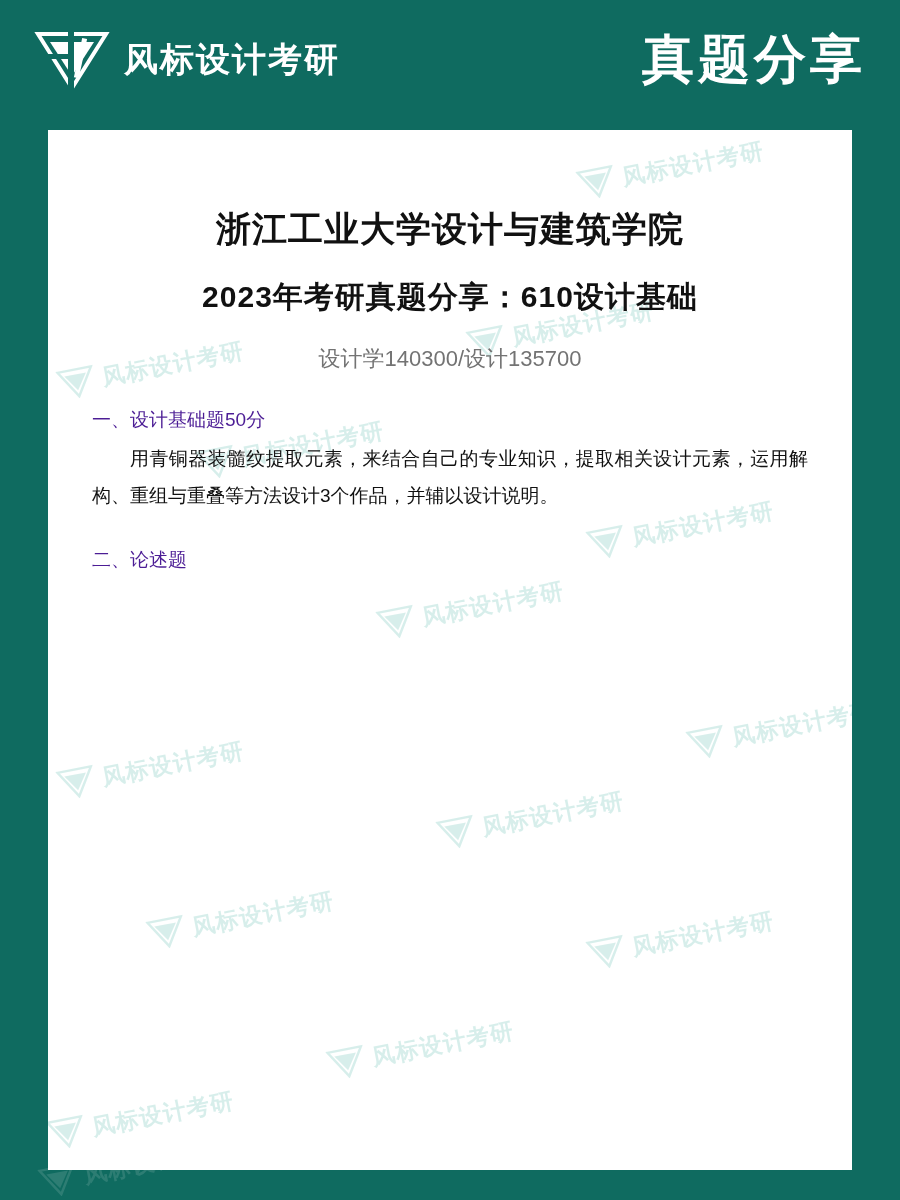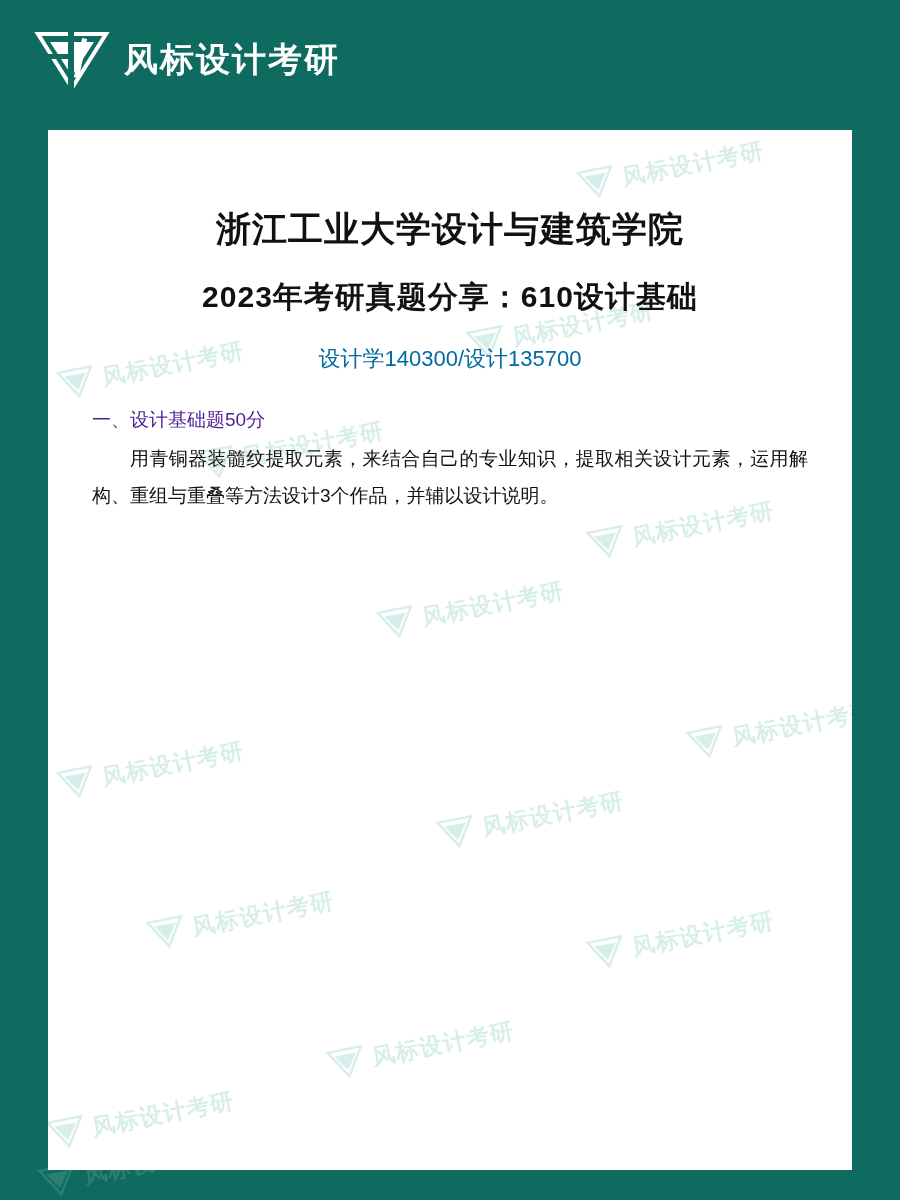--- a/index.html
+++ b/index.html
@@ -83,21 +83,21 @@
     text-align: center;
     font-size: 30px;
     font-weight: bold;
     color: #111111;
     letter-spacing: 1px;
     margin: 24px 0 0 0;
   }
   .doc-code {
     text-align: center;
     font-size: 22px;
-    color: #0369a1;
+    color: #737373;
     margin: 26px 0 0 0;
   }
 
   .section-heading {
     font-size: 19px;
     font-weight: normal;
     color: #4c1d95;
     margin: 30px 0 0 0;
     line-height: 1.7;
   }
@@ -156,20 +156,21 @@
           <polygon points="4,6 72,6 38,60" fill="none" stroke="#ffffff" stroke-width="4"></polygon>
           <polygon points="16,14 60,14 38,48" fill="#ffffff"></polygon>
           <rect x="34" y="0" width="6" height="64" fill="#0f6b60"></rect>
           <rect x="44" y="10" width="5" height="40" fill="#ffffff" transform="rotate(12 46 30)"></rect>
           <rect x="10" y="26" width="26" height="5" fill="#0f6b60"></rect>
         </svg>
       </div>
     </div>
     <div class="brand-name">风标设计考研</div>
   </div>
+  <div class="header-title">真题分享</div>
 </div>
 
 <div class="sheet">
 
   <div class="wm-layer">
     <div class="wm" style="left:530px; top:40px;">
       <div class="wm-mark">
         <svg viewBox="0 0 38 32" aria-hidden="true">
             <polygon points="2,3 36,3 19,30" fill="none" stroke="#1aa08c" stroke-width="2.5"></polygon>
             <polygon points="8,8 30,8 19,24" fill="#1aa08c"></polygon>
@@ -288,20 +289,21 @@
   </div>
 
   <div class="sheet-inner">
     <h1 class="doc-title">浙江工业大学设计与建筑学院</h1>
     <h2 class="doc-subtitle">2023年考研真题分享：610设计基础</h2>
     <div class="doc-code">设计学140300/设计135700</div>
 
     <div class="section-heading">一、设计基础题50分</div>
     <p class="para">用青铜器装髓纹提取元素，来结合自己的专业知识，提取相关设计元素，运用解构、重组与重叠等方法设计3个作品，并辅以设计说明。</p>
 
+    <div class="section-heading">二、论述题</div>
   </div>
 </div>
 
 <div class="wm-layer">
   <div class="wm dark" style="left:40px; top:1168px; opacity:0.12;">
     <div class="wm-mark">
       <svg viewBox="0 0 38 32" aria-hidden="true">
           <polygon points="2,3 36,3 19,30" fill="none" stroke="#ffffff" stroke-width="2.5"></polygon>
           <polygon points="8,8 30,8 19,24" fill="#ffffff"></polygon>
         </svg>

